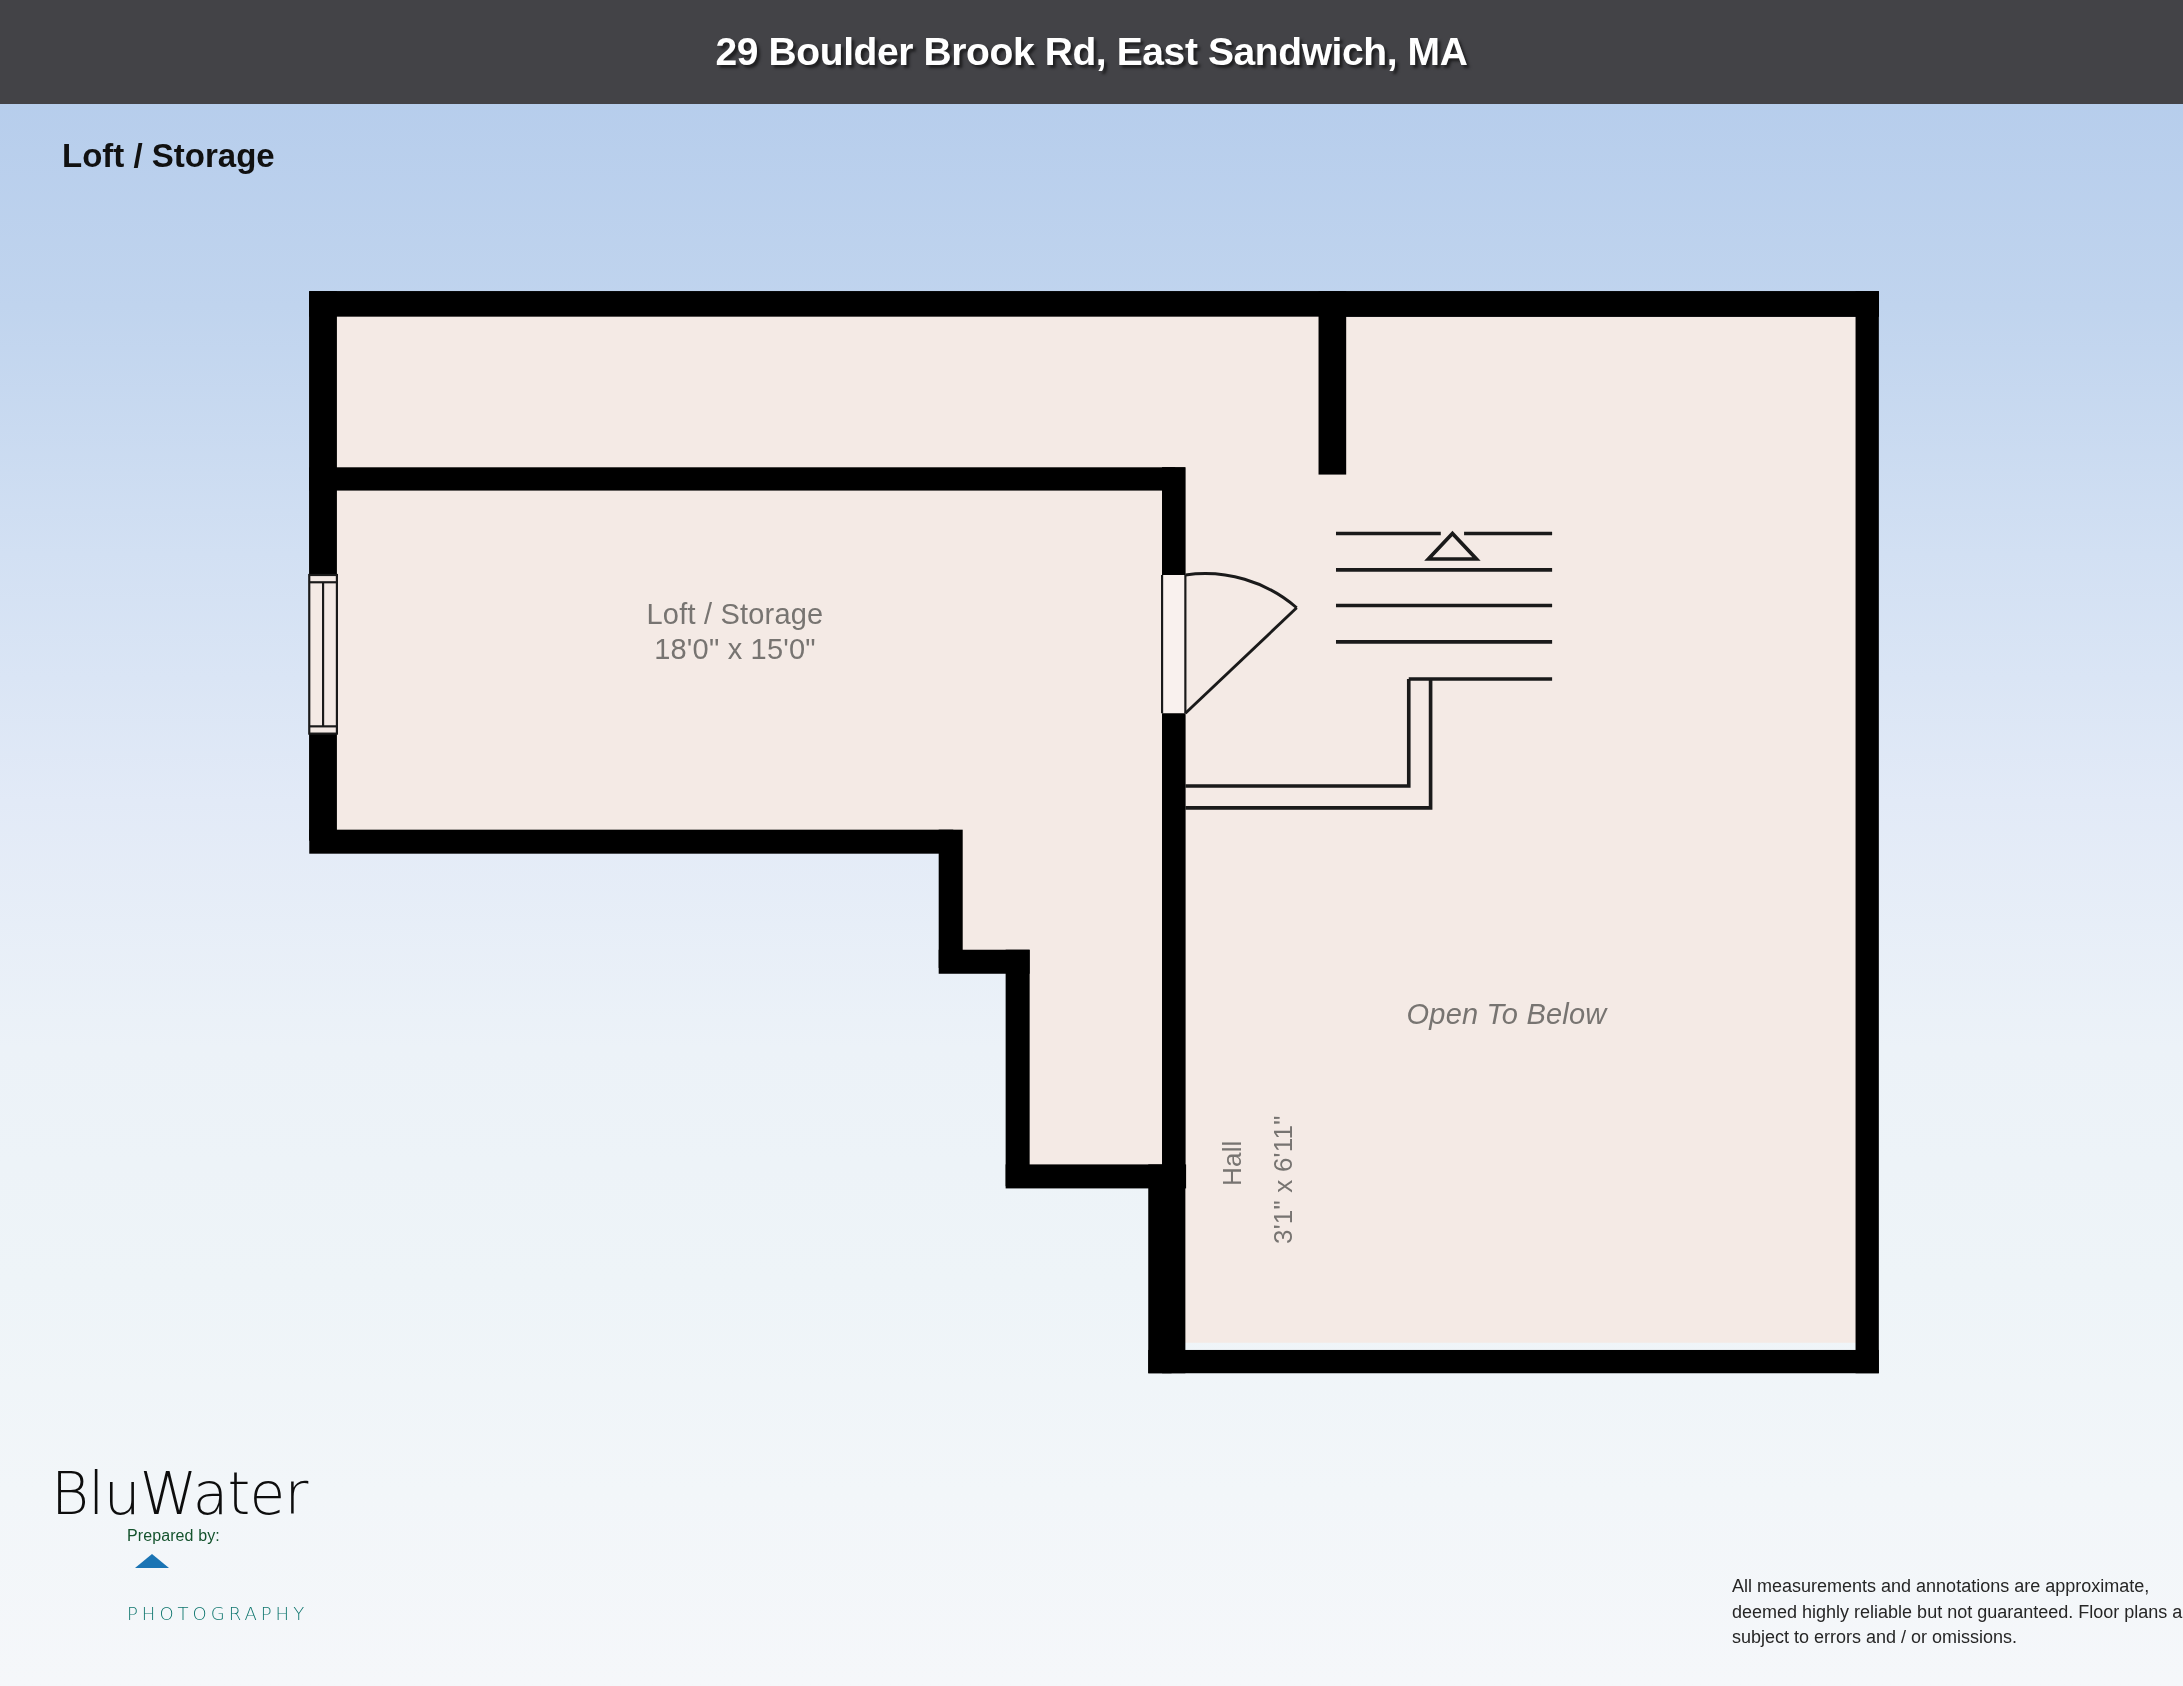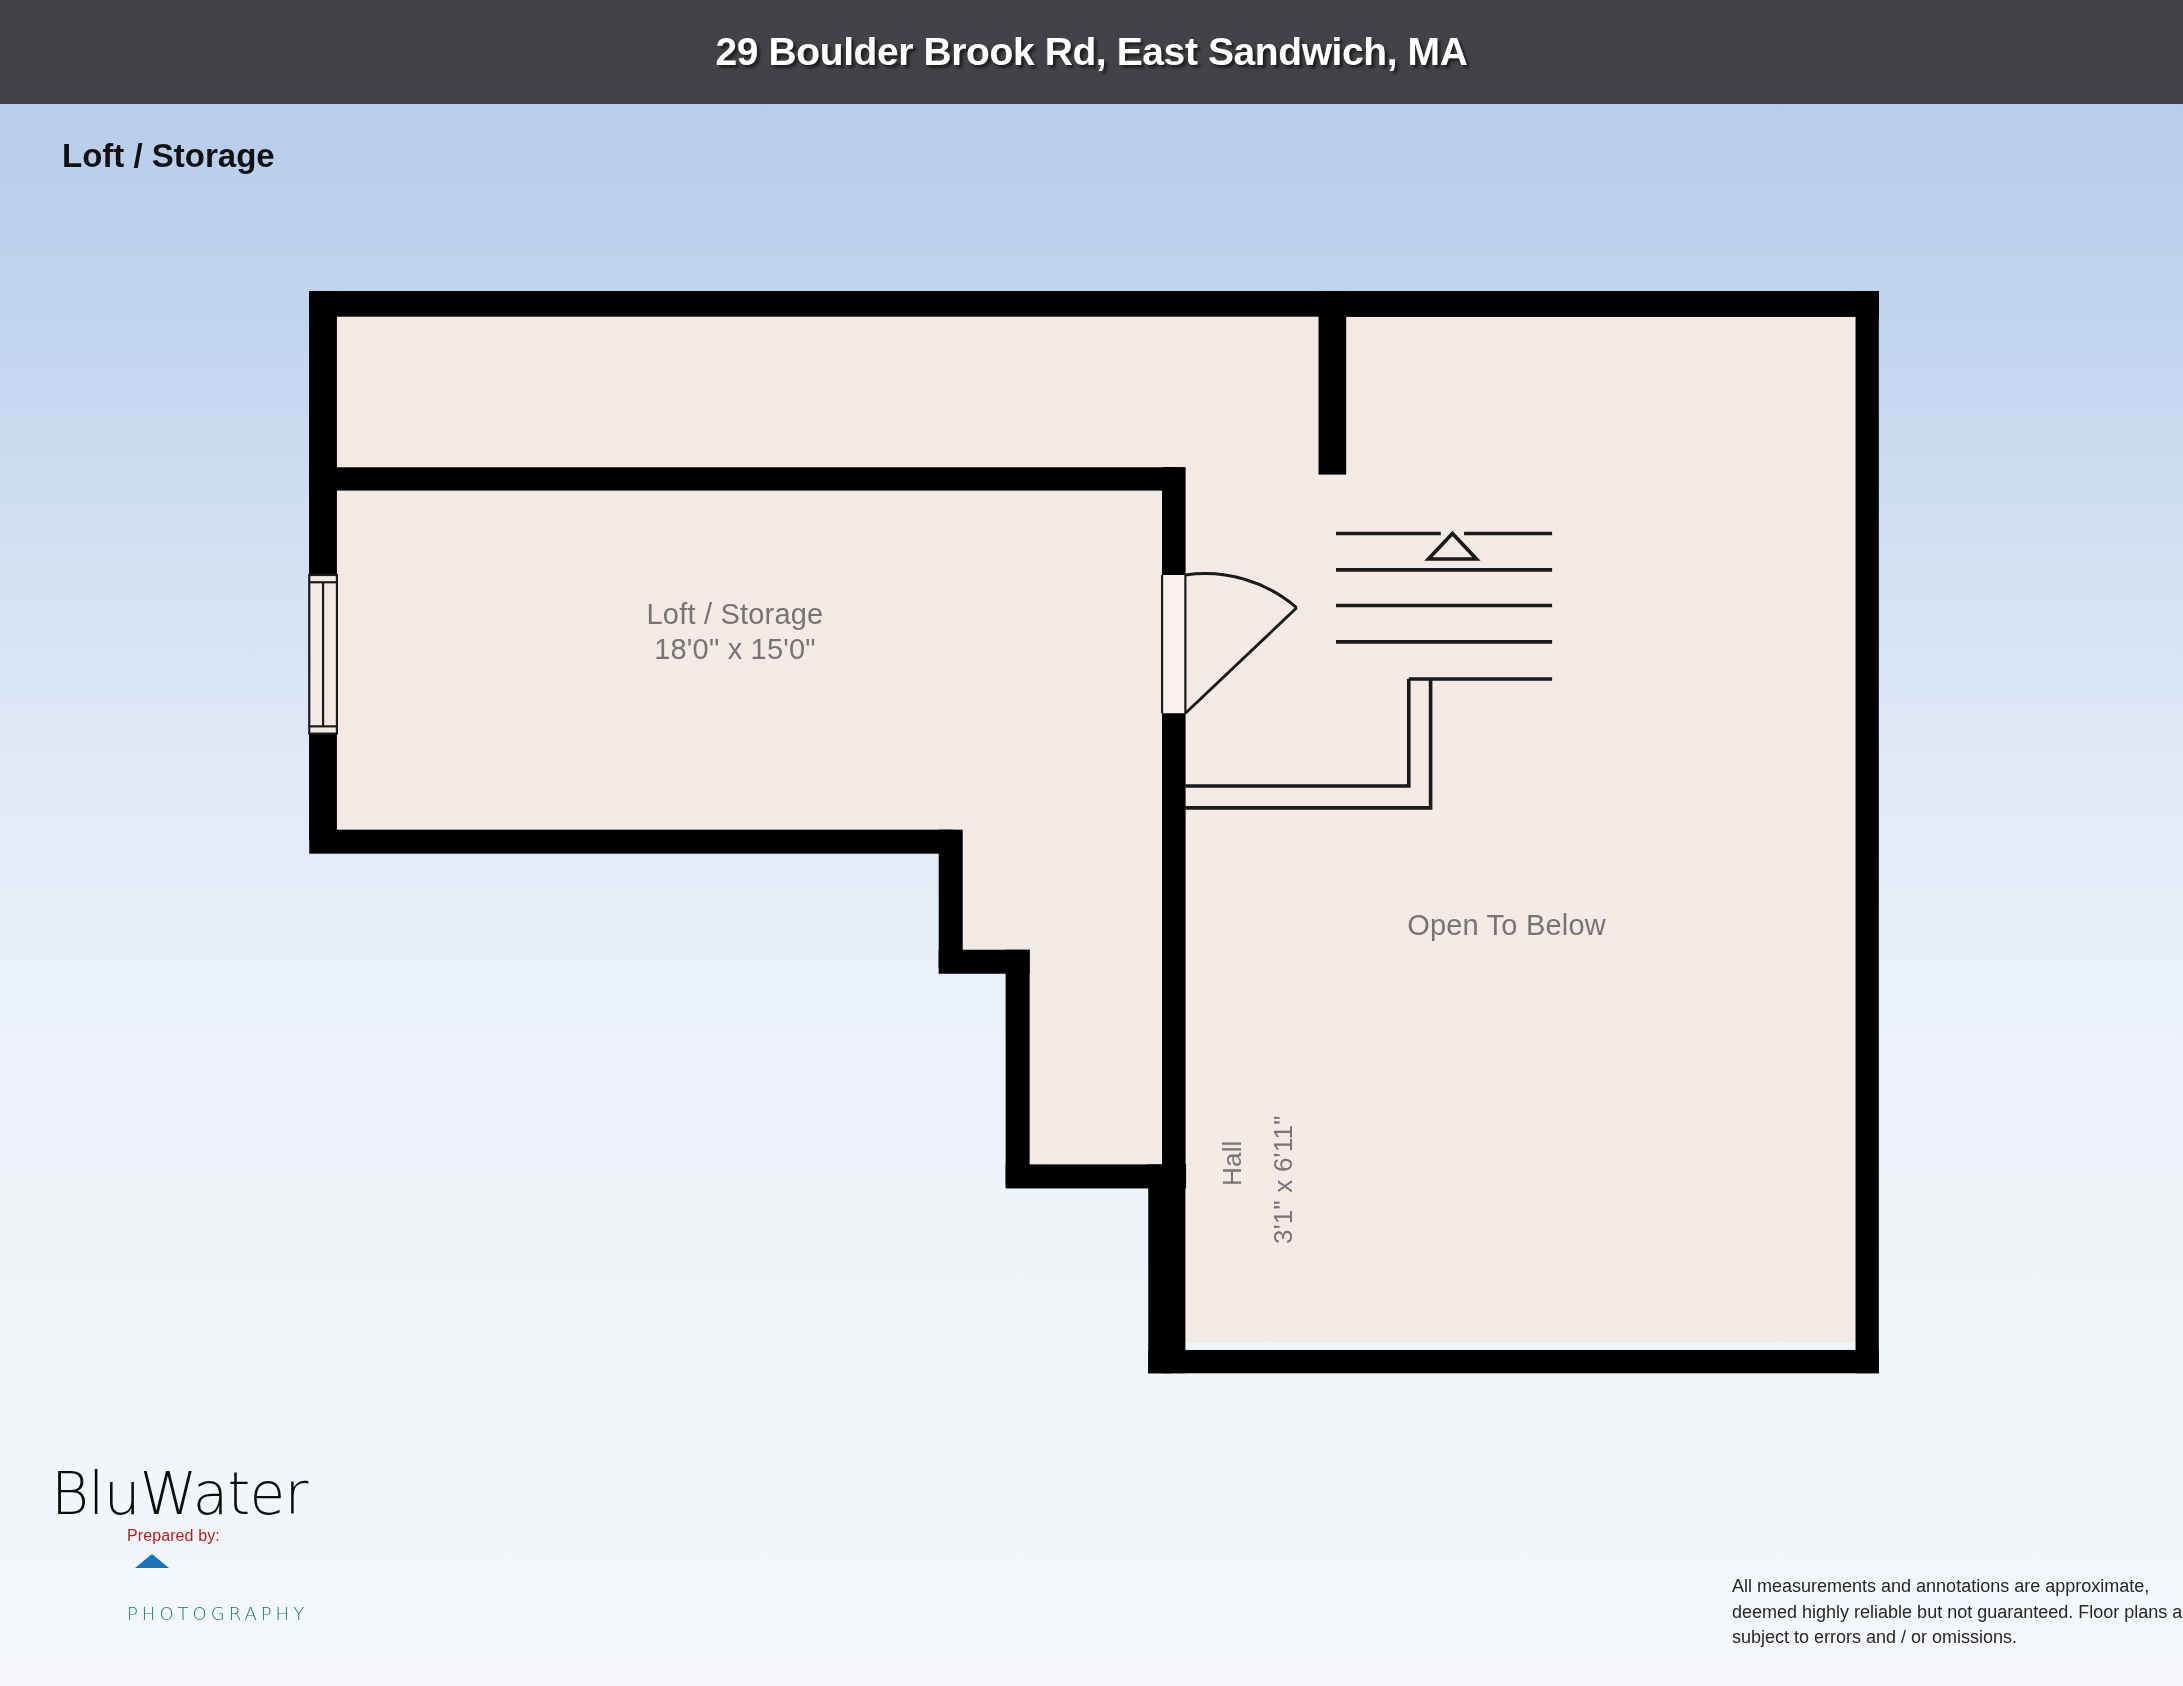--- a/index.html
+++ b/index.html
@@ -85,22 +85,23 @@
     white-space: nowrap;
     letter-spacing: 0.2px;
   }
   #label-loft {
     left: 495px;
     top: 597px;
     width: 480px;
   }
   #label-open {
     left: 1252px;
-    top: 908px;
+    top: 997px;
     width: 509px;
+    font-style: italic;
   }
   #label-hall {
     position: absolute;
     left: 1155px;
     top: 509px;
     width: 247px;
     height: 218px;
   }
   .hall-rot {
     position: absolute;
@@ -117,21 +118,21 @@
   }
   #hall-dims {
     left: 113px;
     top: 735px;
   }
   #prepared-by {
     position: absolute;
     left: 127px;
     top: 1527px;
     font-size: 16px;
-    color: #b91c1c;
+    color: #14532d;
     letter-spacing: 0.1px;
   }
   #logo-wordmark {
     position: absolute;
     left: 51px;
     top: 1460px;
     font-family: "DejaVu Sans", sans-serif;
     font-size: 58px;
     color: #0d0d0d;
     letter-spacing: -0.7px;

